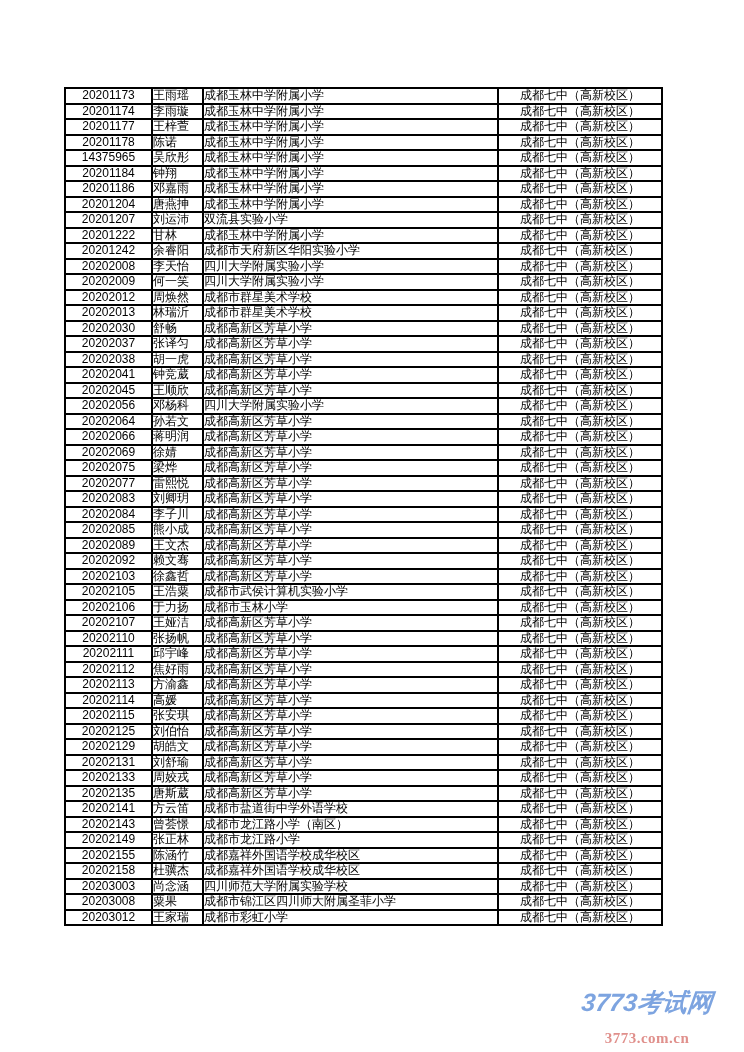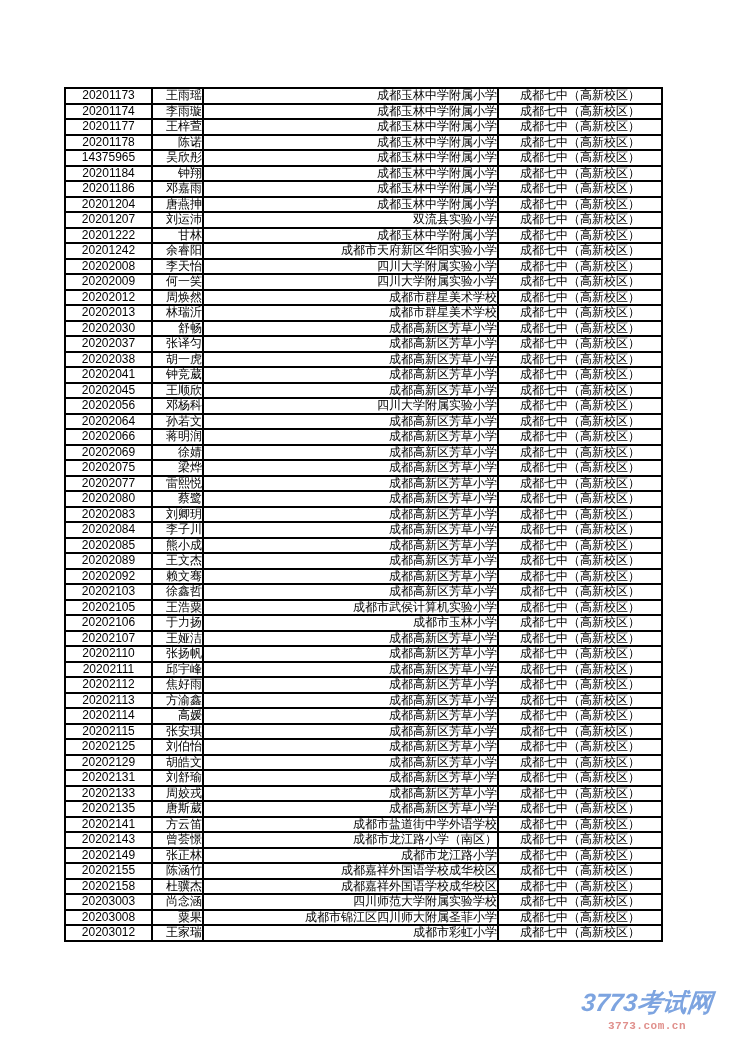--- a/index.html
+++ b/index.html
@@ -40,25 +40,25 @@
   }
   td.col-id {
     width: 85px;
     text-align: center;
     font-family: "Liberation Sans", "DejaVu Sans", sans-serif;
     font-size: 11.5px;
     margin-top: 40px;
   }
   td.col-name {
     width: 49px;
-    text-align: right;
+    text-align: left;
   }
   td.col-school {
     width: 293px;
-    text-align: right;
+    text-align: left;
     padding-left: 3px;
   }
   td.col-dest {
     width: 162px;
     text-align: center;
   }
   .watermark {
     position: absolute;
     left: 561px;
     top: 990px;
@@ -70,26 +70,26 @@
     font-family: "Liberation Sans", "DejaVu Sans", sans-serif;
     font-style: italic;
     font-weight: bold;
     font-size: 25px;
     line-height: 1.0;
     letter-spacing: 0px;
     transform: skewX(-6deg);
     text-shadow: 0 0 1px #ffffff;
   }
   .wm-url {
-    font-family: Liberation Mono, monospace;
+    font-family: Liberation Serif, serif;
     font-weight: bold;
-    font-size: 11px;
+    font-size: 15px;
     line-height: 1.1;
     letter-spacing: 0.5px;
-    margin-top: 5px;
+    margin-top: 15px;
   }
 </style>
 </head>
 <body>
 
 <div class="page">
 
   <table class="roster">
     <tbody>
         <tr>
@@ -238,26 +238,20 @@
         </tr>
         <tr>
           <td class="col-id">20202075</td>
           <td class="col-name">梁烨</td>
           <td class="col-school">成都高新区芳草小学</td>
           <td class="col-dest">成都七中（高新校区）</td>
         </tr>
         <tr>
           <td class="col-id">20202077</td>
           <td class="col-name">雷熙悦</td>
-          <td class="col-school">成都高新区芳草小学</td>
-          <td class="col-dest">成都七中（高新校区）</td>
-        </tr>
-        <tr>
-          <td class="col-id">20202080</td>
-          <td class="col-name">蔡鹭</td>
           <td class="col-school">成都高新区芳草小学</td>
           <td class="col-dest">成都七中（高新校区）</td>
         </tr>
         <tr>
           <td class="col-id">20202083</td>
           <td class="col-name">刘卿玥</td>
           <td class="col-school">成都高新区芳草小学</td>
           <td class="col-dest">成都七中（高新校区）</td>
         </tr>
         <tr>

